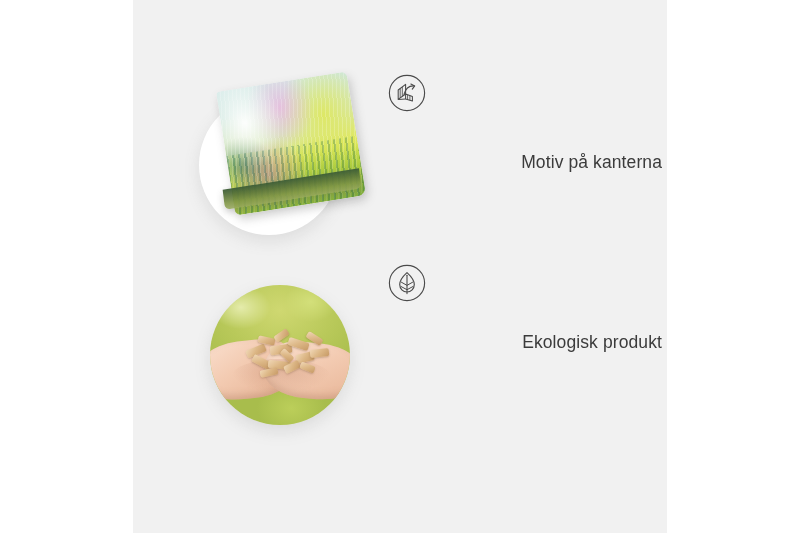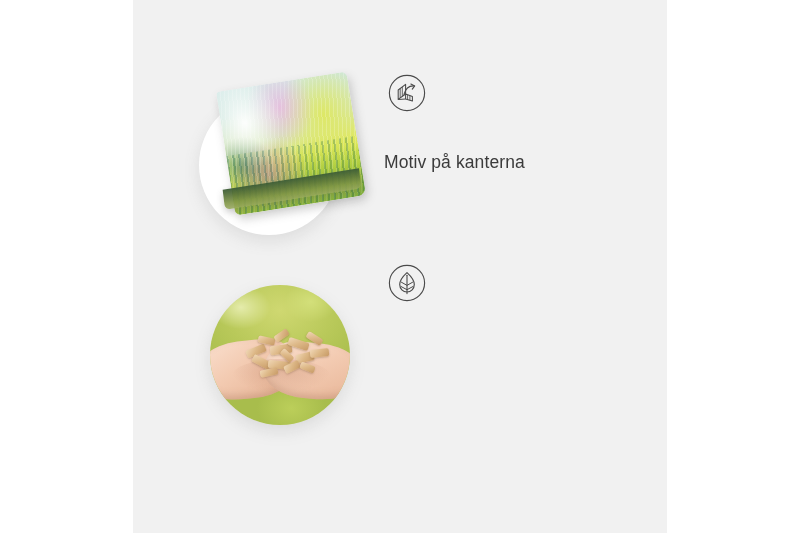--- a/index.html
+++ b/index.html
@@ -29,20 +29,21 @@
     top: 0;
     width: 534px;
     height: 533px;
     background: #f1f1f1;
     overflow: hidden;
   }
 
   
   .feature {
     position: absolute;
+    text-align: right;
   }
   .feature-1 { left: 0px; top: 60px; width: 534px; height: 215px; }
   .feature-2 { left: 0px; top: 250px; width: 534px; height: 215px; }
 
   
   .media {
     position: absolute;
     border-radius: 50%;
   }
 
@@ -301,17 +302,18 @@
         <svg width="38" height="38" viewBox="0 0 38 38" fill="none">
           <circle cx="19" cy="19" r="17.6" stroke="#4a4a4a" stroke-width="1.15" fill="none"></circle>
           <path d="M19 8.6 C23.9 13.0 26.3 17.1 26.3 20.6 C26.3 24.8 23.0 28.0 19 28.0 C15.0 28.0 11.7 24.8 11.7 20.6 C11.7 17.1 14.1 13.0 19 8.6 Z" stroke="#4a4a4a" stroke-width="1.15" fill="none" stroke-linejoin="round"></path>
           <path d="M19 11.2 L19 29.6" stroke="#4a4a4a" stroke-width="1.1" stroke-linecap="round"></path>
           <path d="M13.4 18.2 L19 21.4 L24.6 18.2" stroke="#4a4a4a" stroke-width="1.0" fill="none" stroke-linejoin="round" stroke-linecap="round"></path>
           <path d="M13.0 22.5 L19 25.7 L25.0 22.5" stroke="#4a4a4a" stroke-width="1.0" fill="none" stroke-linejoin="round" stroke-linecap="round"></path>
         </svg>
       </div>
 
       <div class="text-block tb-2">
+        <h3 class="feature-title">Ekologisk produkt</h3>
       </div>
     </div>
 
   </div>
 </div>
 
 </body></html>

